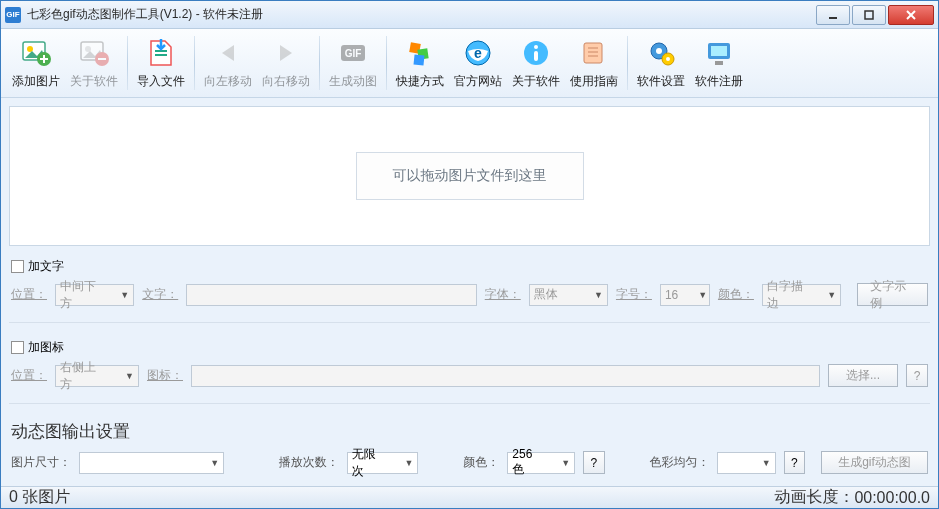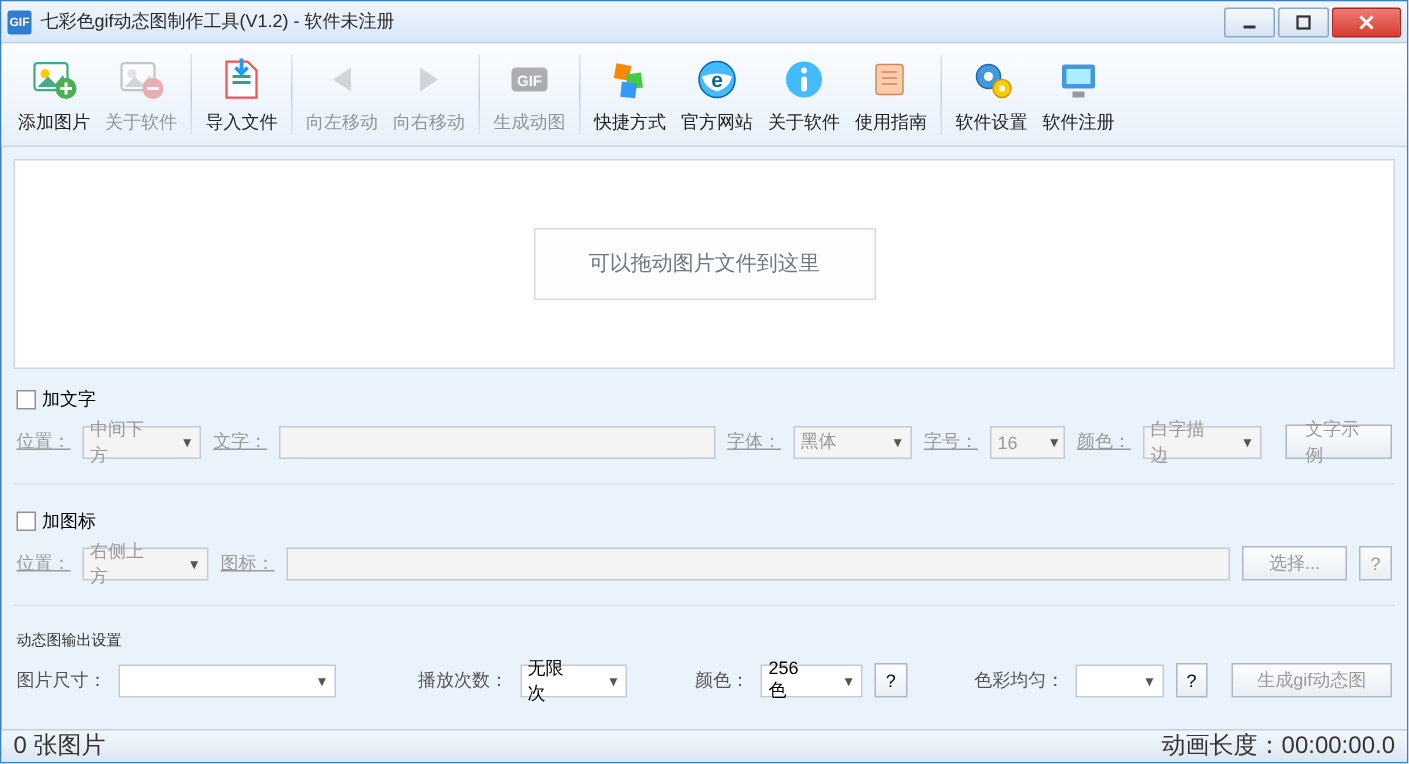--- a/index.html
+++ b/index.html
@@ -30,21 +30,21 @@
 .sel, .inp { height: 22px; border: 1px solid #bfcad6; background: #fff; font-size: 12px; padding: 0 4px; }
 .sel.dis, .inp.dis { background: #f4f4f4; color: #999; }
 .sel { display: inline-flex; align-items: center; justify-content: space-between; gap: 20px; }
 .sel .arr { font-size: 9px; color: #555; }
 .btn { height: 23px; border: 1px solid #adb8c4; background: linear-gradient(#fdfdfd,#e9eef4); padding: 0 12px; display: inline-flex; align-items: center; justify-content: center; cursor: pointer; }
 .btn.dis { color: #9a9a9a; cursor: default; }
 .helpbtn { width: 22px; padding: 0; }
 .divider { height: 1px; background: #d6e0eb; margin: 4px 0; }
 .spacer { flex: 1; }
 .status { height: 22px; background: linear-gradient(#f3f7fc,#dbe7f4); border-top: 1px solid #c0d0e1; display: flex; align-items: center; padding: 0 8px; font-size: 16px; color: #333; }
-.section-title { color: #333; font-size: 10px; padding: 4px 2px; }
+.section-title { color: #333; font-size: 17px; padding: 4px 2px; }
 </style>
 </head>
 <body>
 
 <div class="window">
 
   <div class="titlebar">
     <div class="app-icon">GIF</div>
     <div class="title">七彩色gif动态图制作工具(V1.2) - 软件未注册</div>
     <div class="win-controls">

